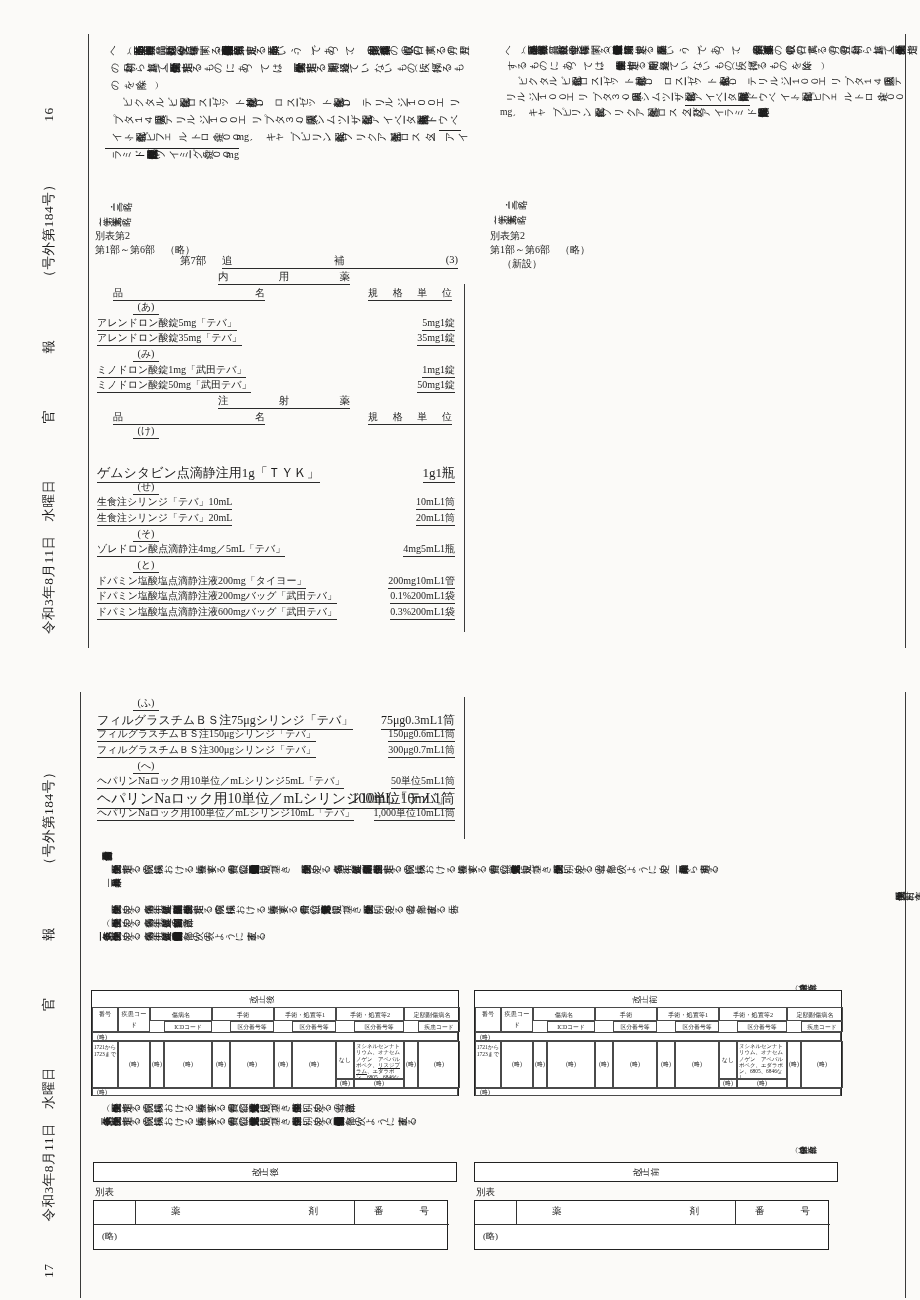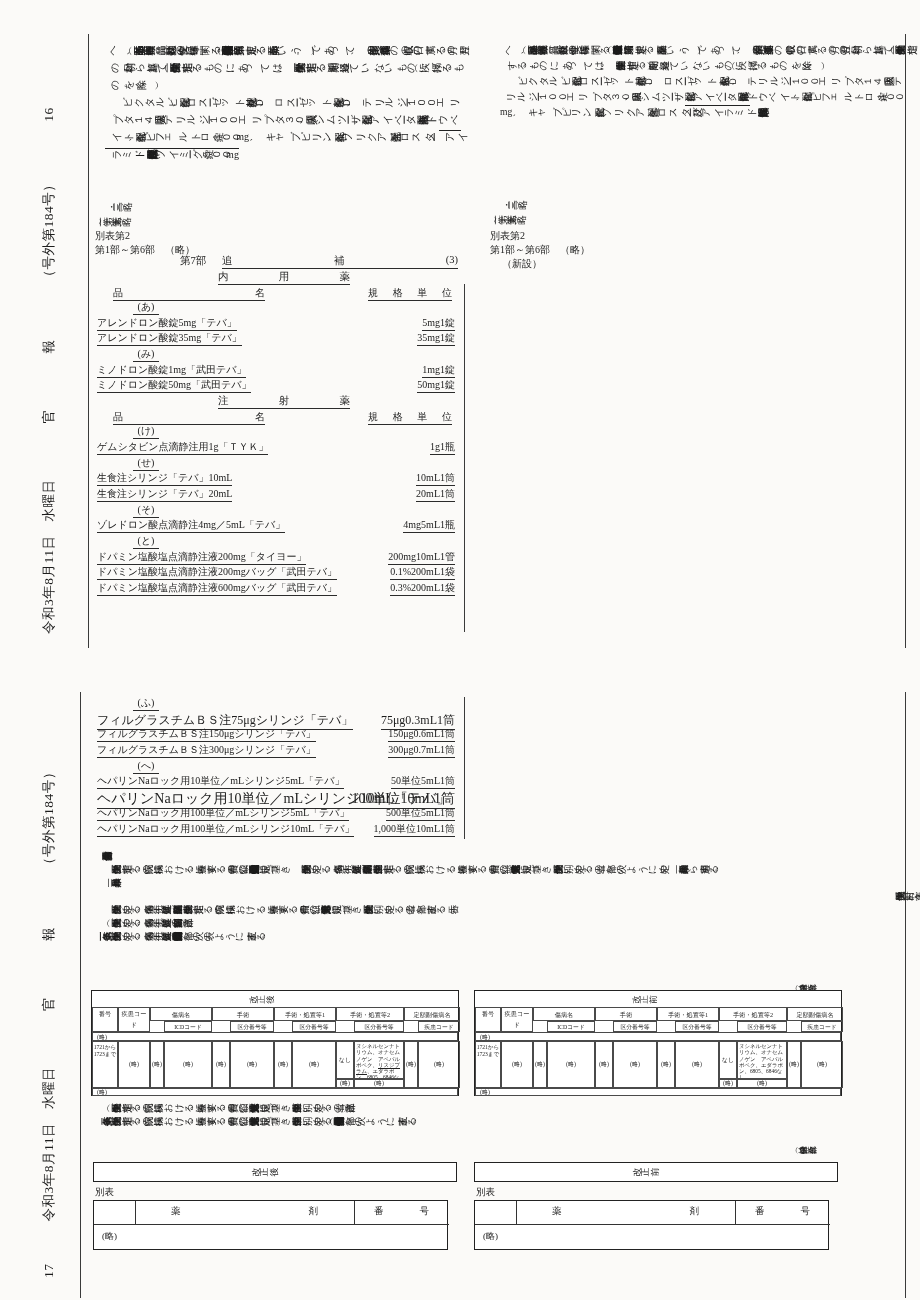--- a/index.html
+++ b/index.html
@@ -109,21 +109,21 @@
         <div class="spread" style="left:273px;top:0;width:84px;">
           <span>規</span>
           <span>格</span>
           <span>単</span>
           <span>位</span>
         </div>
       </div>
       <div class="drow" style="height:15.7px;font-size:10px;">
         <div class="abs u" style="left:38px;top:0;width:26px;text-align:center;">(け)</div>
       </div>
-      <div class="drow" style="height:15.7px;font-size:10px;">
+      <div class="drow" style="height:15.7px;font-size:13px;margin-top:24px;">
         <div class="nm">ゲムシタビン点滴静注用1g「ＴＹＫ」</div>
         <div class="sp">1g1瓶</div>
       </div>
       <div class="drow" style="height:15.7px;font-size:10px;">
         <div class="abs u" style="left:38px;top:0;width:26px;text-align:center;">(せ)</div>
       </div>
       <div class="drow" style="height:15.7px;font-size:10px;">
         <div class="nm">生食注シリンジ「テバ」10mL</div>
         <div class="sp">10mL1筒</div>
       </div>
@@ -191,24 +191,20 @@
       <div class="drow" style="height:15.7px;font-size:10px;">
         <div class="abs u" style="left:38px;top:0;width:26px;text-align:center;">(へ)</div>
       </div>
       <div class="drow" style="height:15.7px;font-size:10px;">
         <div class="nm">ヘパリンNaロック用10単位／mLシリンジ5mL「テバ」</div>
         <div class="sp">50単位5mL1筒</div>
       </div>
       <div class="drow" style="height:15.7px;font-size:14px;">
         <div class="nm">ヘパリンNaロック用10単位／mLシリンジ10mL「テバ」</div>
         <div class="sp">100単位10mL1筒</div>
-      </div>
-      <div class="drow" style="height:15.7px;font-size:10px;">
-        <div class="nm">ヘパリンNaロック用100単位／mLシリンジ5mL「テバ」</div>
-        <div class="sp">500単位5mL1筒</div>
       </div>
       <div class="drow" style="height:15.7px;font-size:10px;">
         <div class="nm">ヘパリンNaロック用100単位／mLシリンジ10mL「テバ」</div>
         <div class="sp">1,000単位10mL1筒</div>
       </div>
     </div>
   <div class="rule" style="left:464px;top:47px;height:142px;"></div>
 
   <div class="vt" id="notice" style="left:95px;top:200px;width:138px;height:812px;font-size:9.3px;line-height:13.4px;">
       <p>〇厚生労働省告示第三百八号</p>

